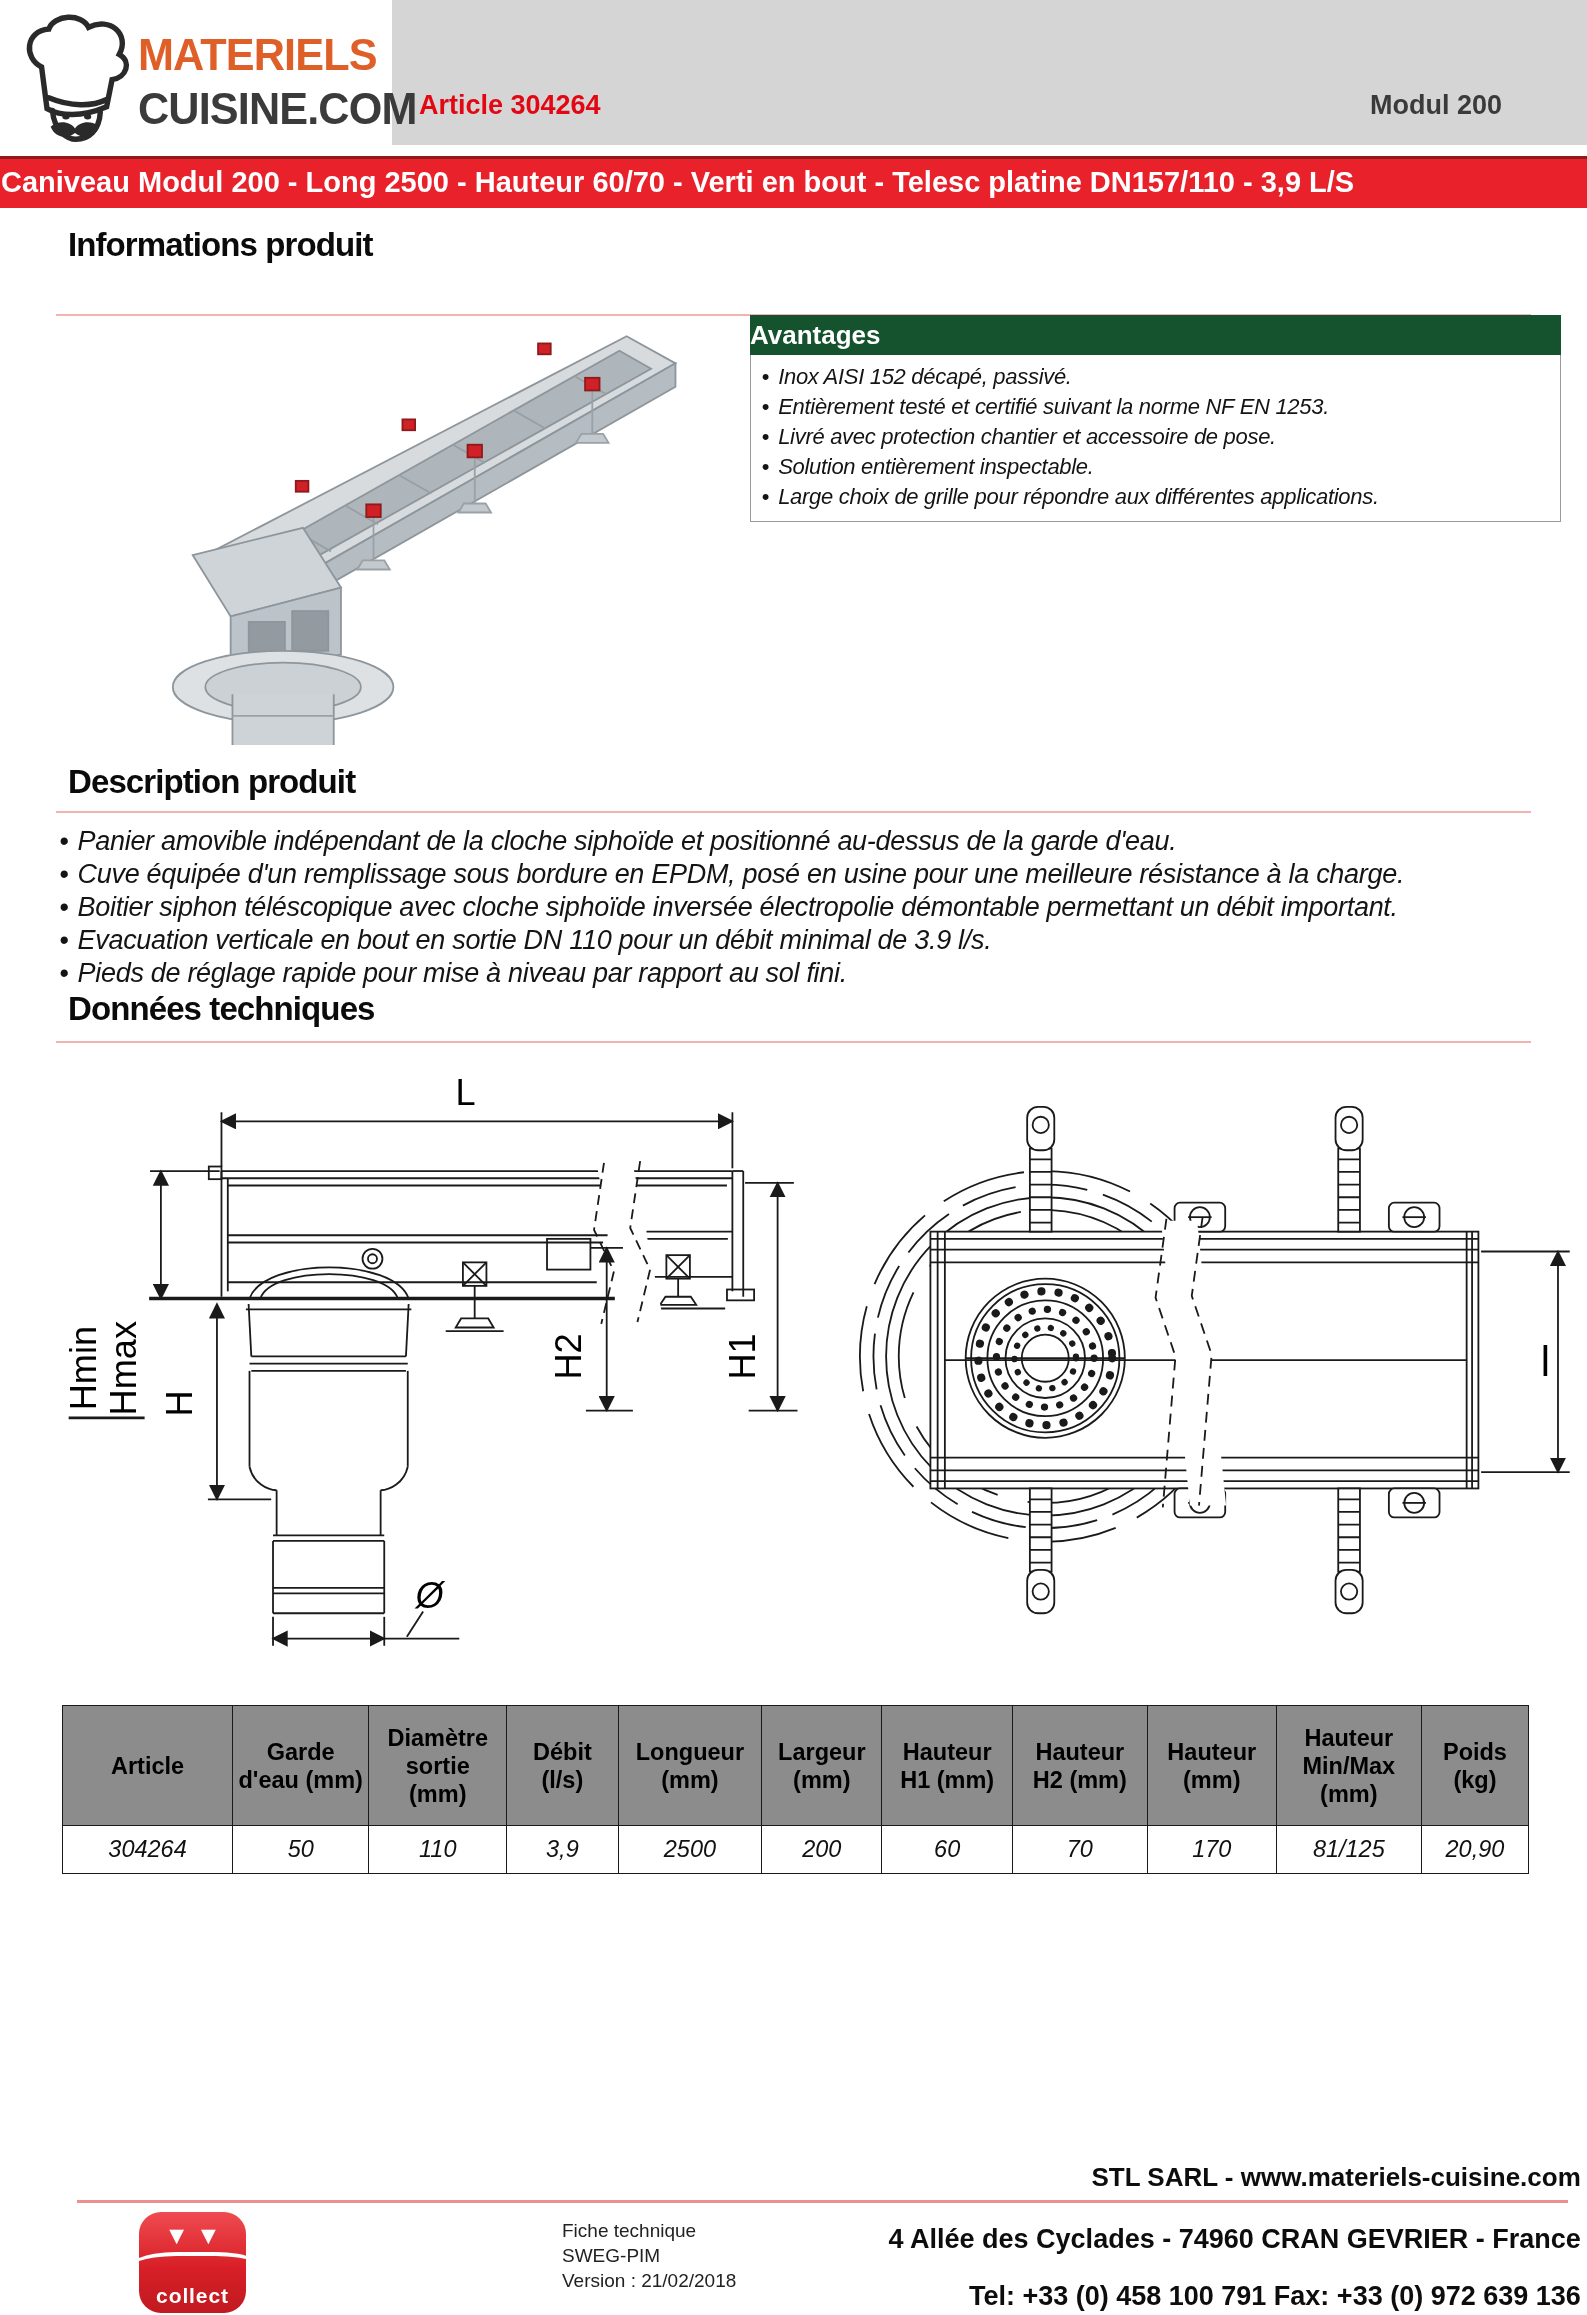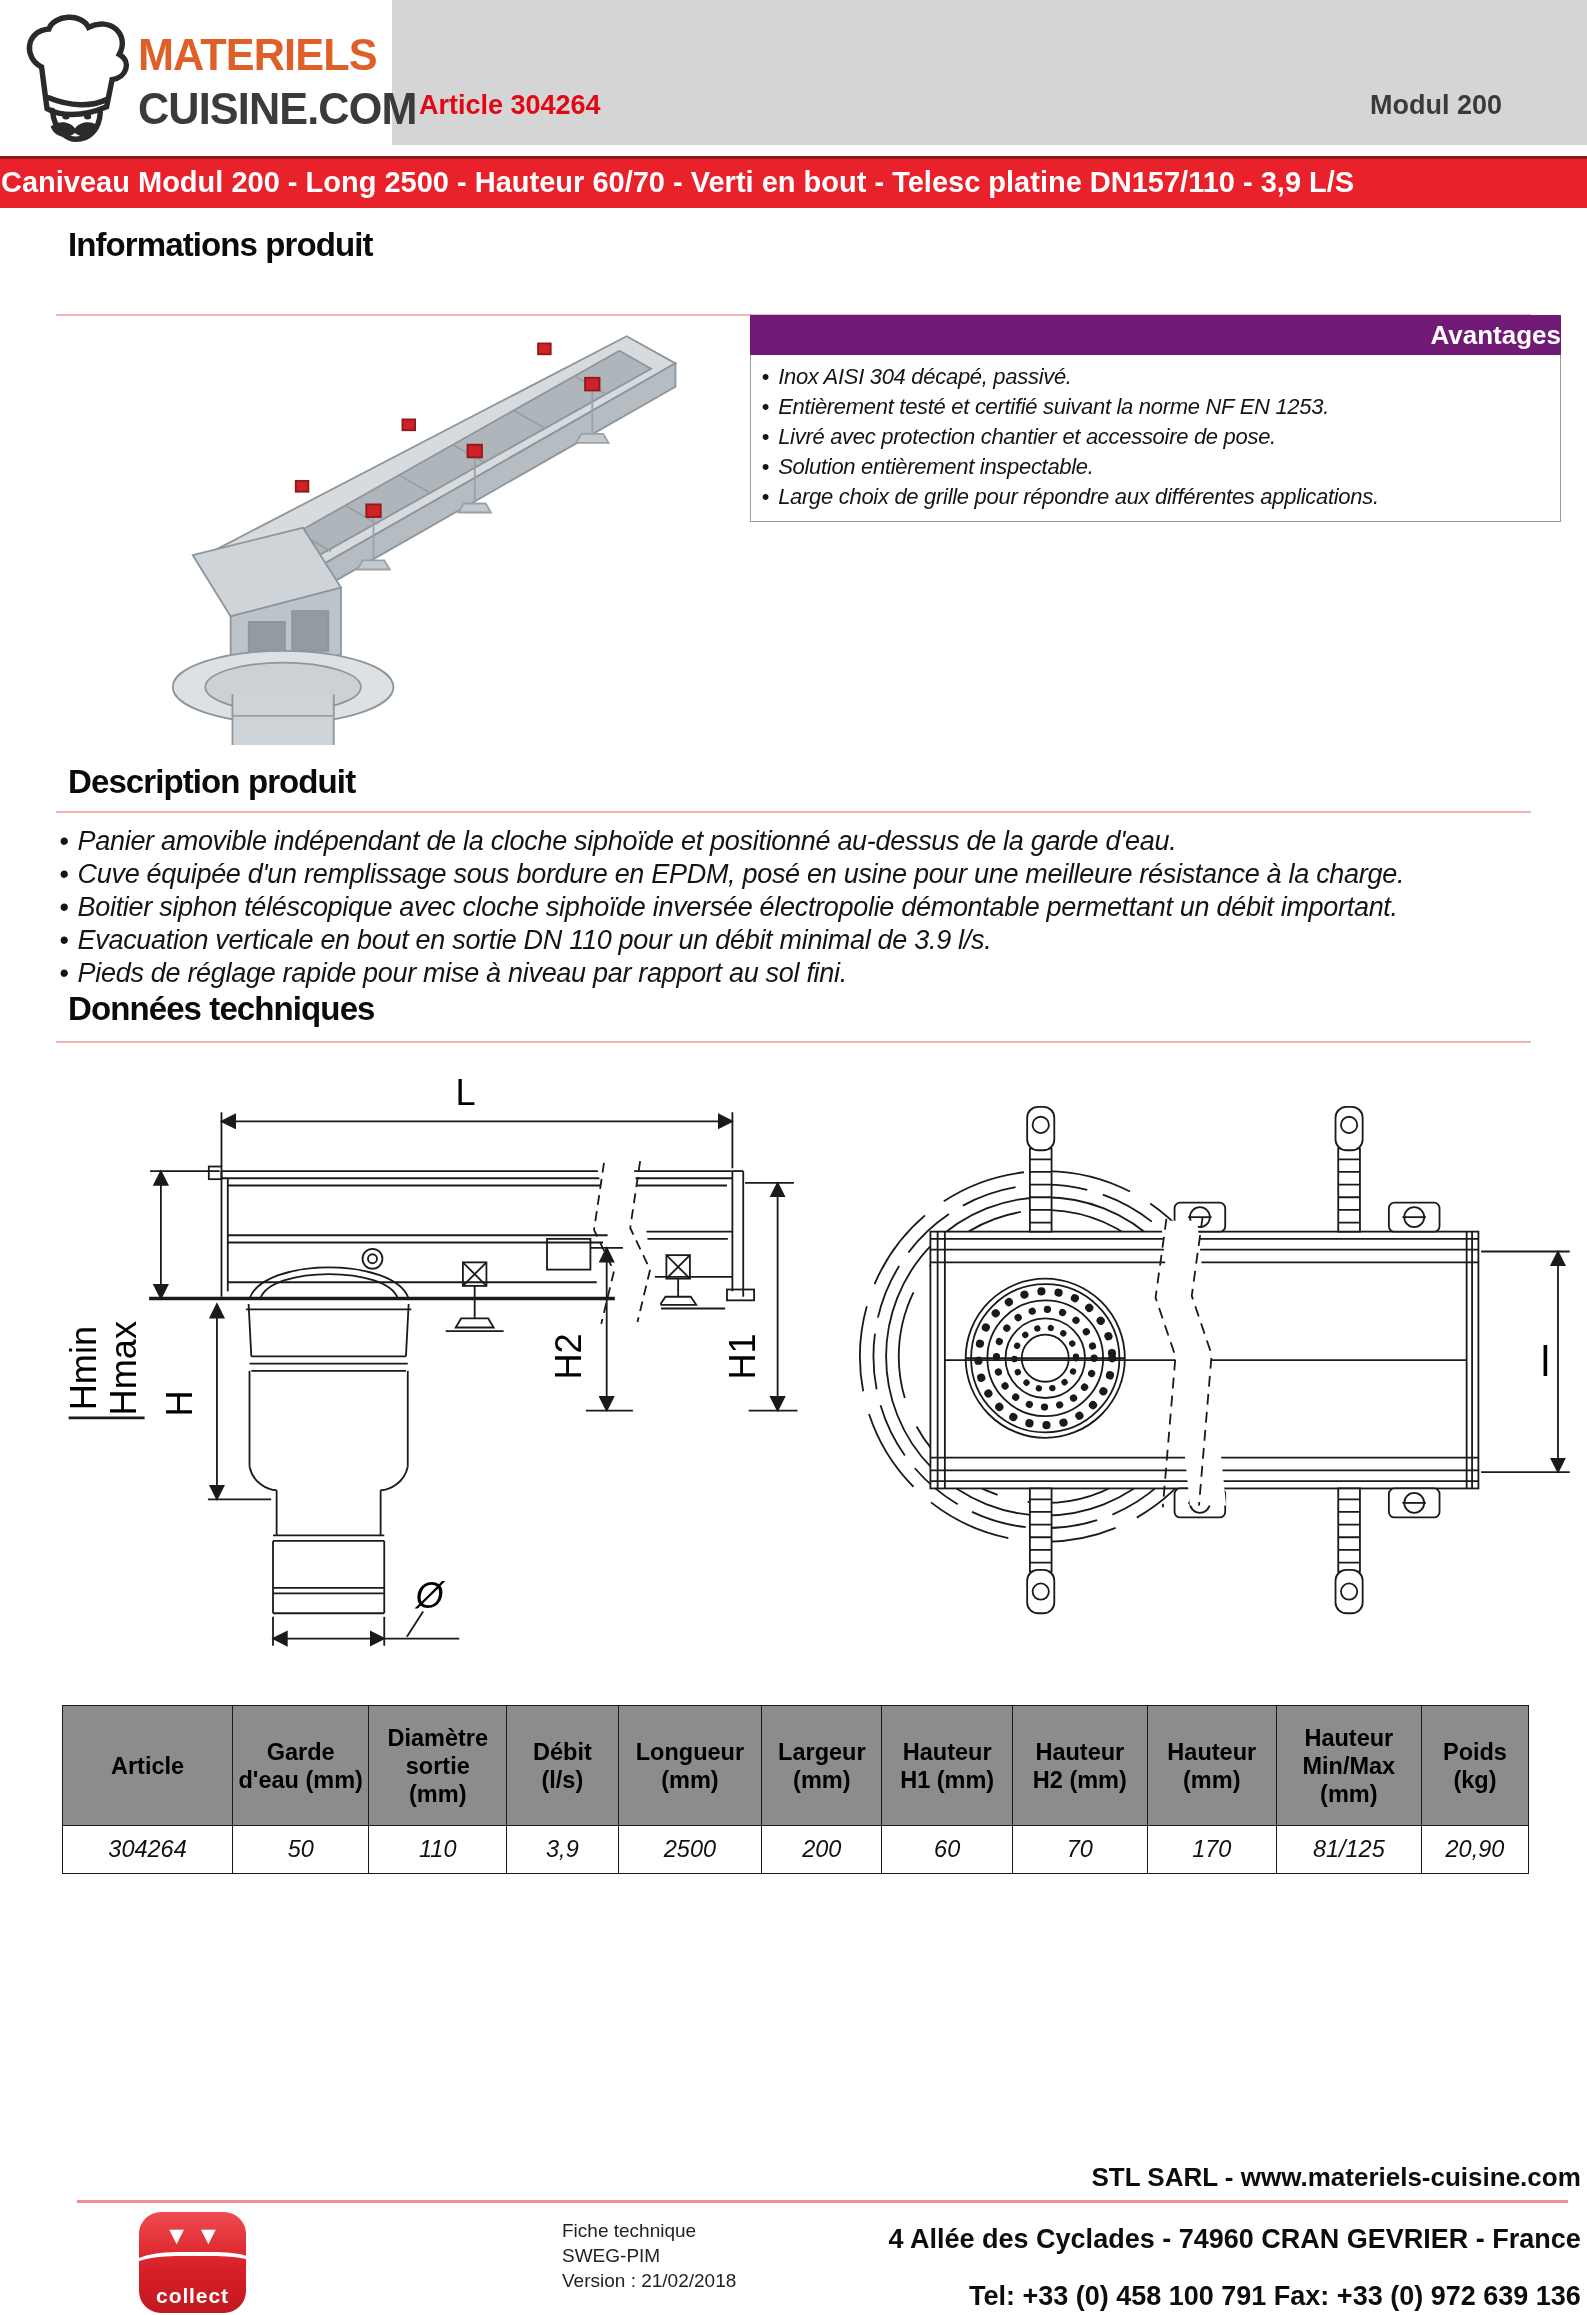--- a/index.html
+++ b/index.html
@@ -16,21 +16,21 @@
   .article-no{position:absolute;left:419px;top:90px;font-size:27px;font-weight:bold;color:#e30613;}
   .model-name{position:absolute;right:86px;top:90px;font-size:27px;font-weight:bold;color:#3a3a3a;}
   .banner{position:absolute;left:0;top:156px;width:1588px;height:52px;background:#e8212b;
           border-top:3.6px solid #8f1a1c;box-sizing:border-box;}
   .banner span{display:block;padding-left:1px;font-size:29px;font-weight:bold;color:#fff;line-height:46px;white-space:nowrap;}
   
   .h2{position:absolute;left:68px;font-size:33px;font-weight:bold;color:#0b0b0b;letter-spacing:-0.9px;}
   .redline{position:absolute;left:56px;width:1475px;height:1.8px;background:#f2b3b0;}
   
   .adv{position:absolute;left:750px;top:315px;width:811px;box-sizing:border-box;}
-  .adv-head{background:#701a75;height:40px;text-align:right;color:#fff;font-size:26px;
+  .adv-head{background:#14532d;height:40px;text-align:left;color:#fff;font-size:26px;
             font-weight:bold;line-height:40px;}
   .adv-body{border:0.9px solid #9a9a9a;border-top:none;padding:7.2px 9px 9px 5.4px;background:#fff;}
   .b-item{font-style:italic;color:#141414;letter-spacing:-0.3px;}
   .adv-body .b-item{font-size:22px;line-height:30px;}
   .b-item::before{content:"•";font-style:normal;margin:0 9px 0 5.4px;}
   
   .desc-list{position:absolute;left:54px;top:825px;width:1484px;}
   .desc-list .b-item{font-size:27px;line-height:33px;}
   
   .data-table{position:absolute;left:62px;top:1705px;width:1467px;border-collapse:collapse;
@@ -134,21 +134,21 @@
       <path d="M162,416 L162,520 A56,16 0 0 0 274,520 L274,416" fill="#ced3d7"></path>
       <line x1="162" y1="440" x2="274" y2="440" stroke="#9aa2a8"></line>
       <path d="M190,528 L190,606 A28,9 0 0 0 246,606 L246,528" fill="#d3d7da"></path>
       <line x1="190" y1="560" x2="246" y2="560" stroke="#9aa2a8"></line>
     </g>
   </svg>
 
   <div class="adv">
     <div class="adv-head">Avantages</div>
     <div class="adv-body">
-      <div class="b-item">Inox AISI 304 décapé, passivé.</div>
+      <div class="b-item">Inox AISI 152 décapé, passivé.</div>
       <div class="b-item">Entièrement testé et certifié suivant la norme NF EN 1253.</div>
       <div class="b-item">Livré avec protection chantier et accessoire de pose.</div>
       <div class="b-item">Solution entièrement inspectable.</div>
       <div class="b-item">Large choix de grille pour répondre aux différentes applications.</div>
     </div>
   </div>
 
   <div class="h2" style="top:763px">Description produit</div>
   <div class="redline" style="top:811px"></div>
   <div class="desc-list">

